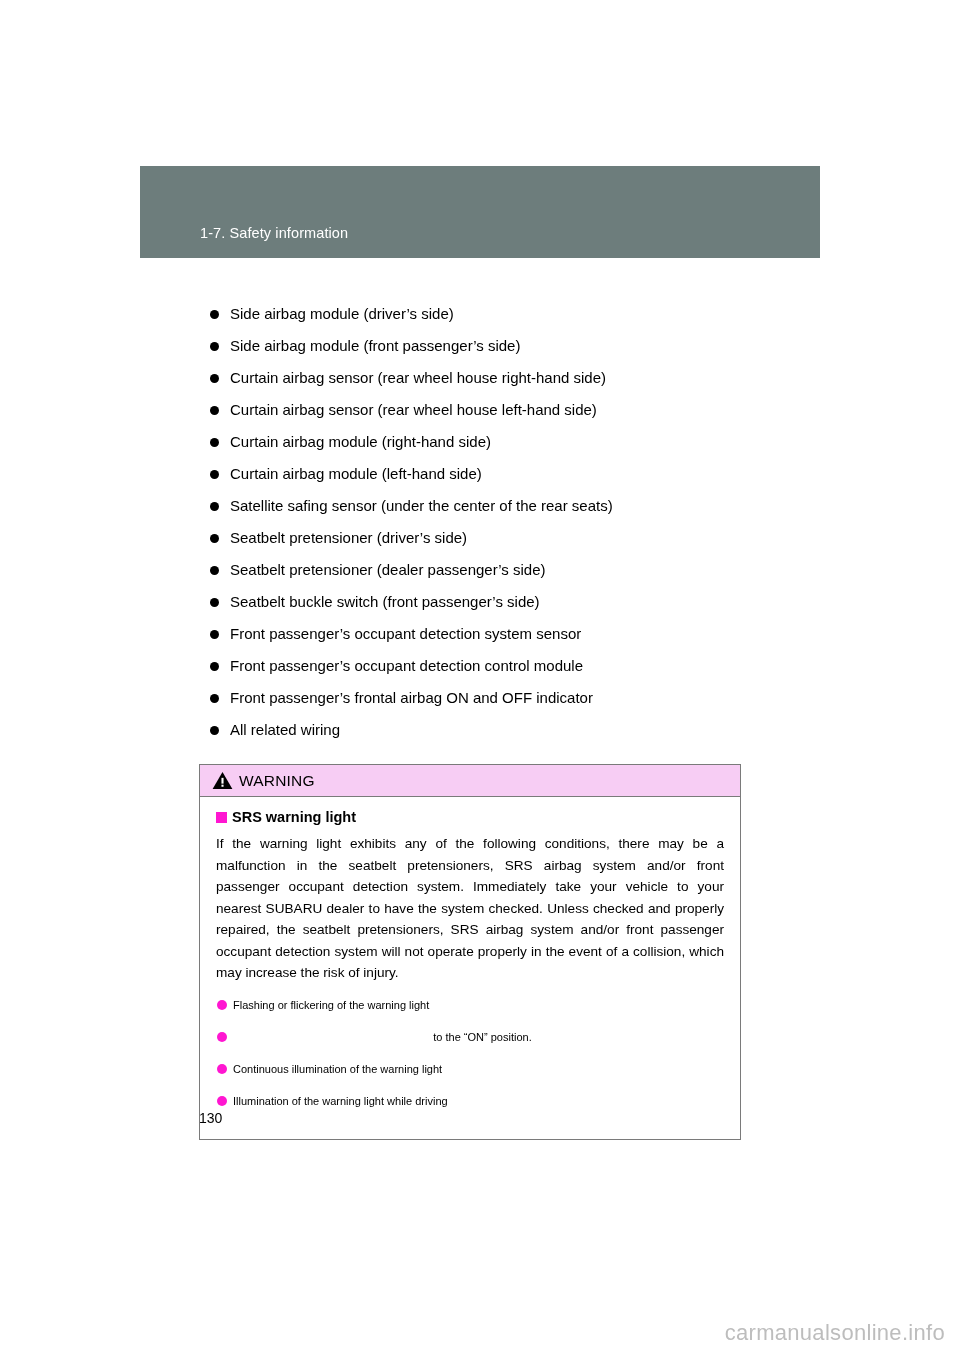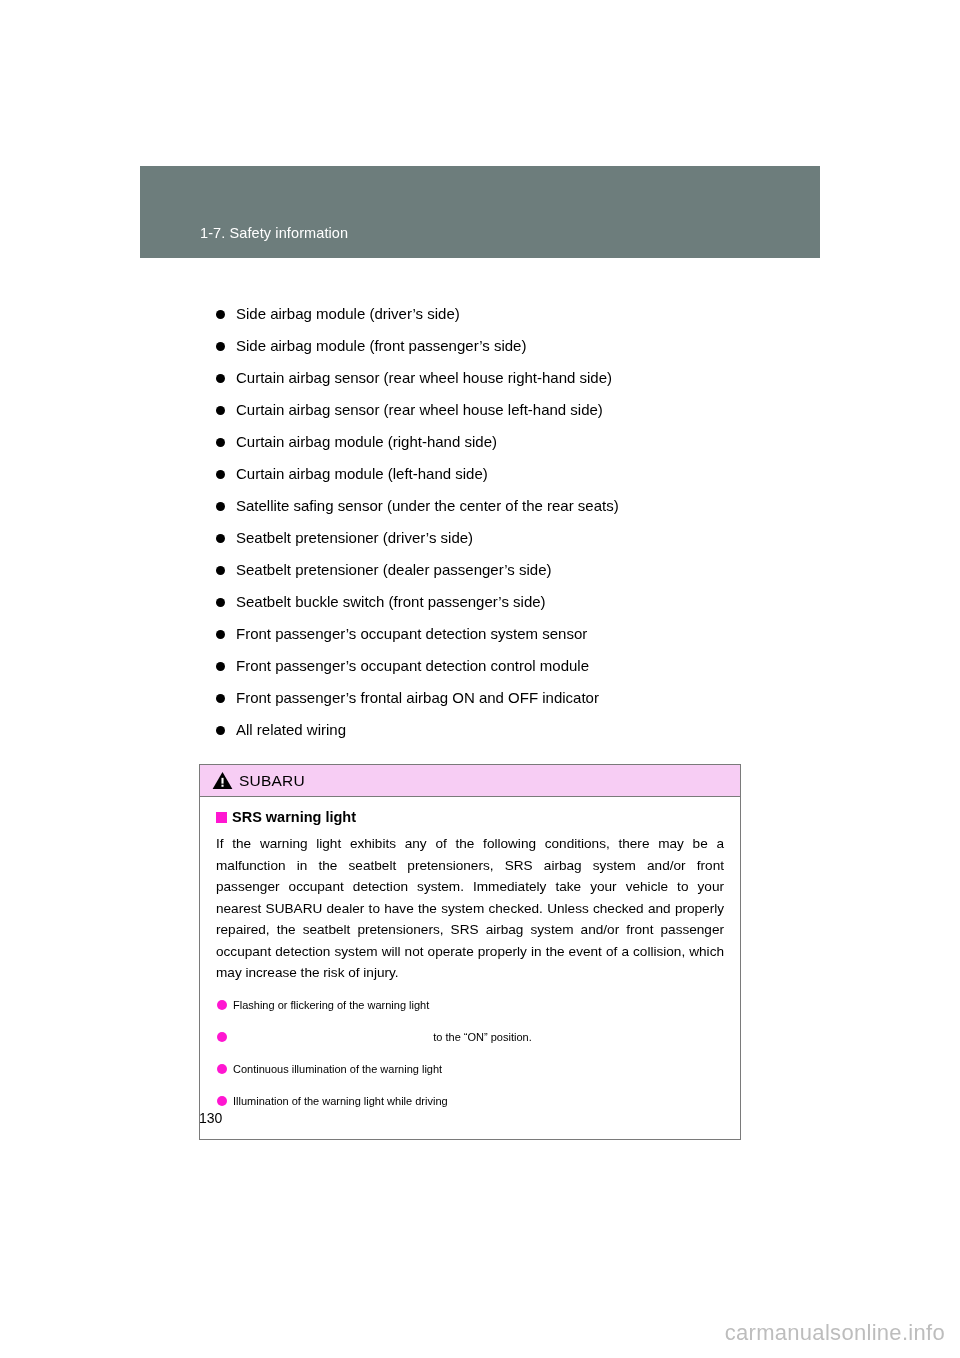--- a/index.html
+++ b/index.html
@@ -32,21 +32,21 @@
     bottom: 17px;
     font-size: 14.5px;
     color: #ffffff;
     letter-spacing: 0.1px;
     white-space: nowrap;
   }
 
   
   .component-list {
     position: absolute;
-    left: 213px;
+    left: 207px;
     top: 298px;
     width: 620px;
   }
   .component-item {
     position: relative;
     padding-left: 23px;
     height: 32px;
     line-height: 32px;
     font-size: 15px;
     white-space: nowrap;
@@ -228,21 +228,21 @@
 </div>
 
 <div class="warning-box">
 
   <div class="warning-header">
     <svg class="warn-triangle" viewBox="0 0 22 20">
       <polygon points="11,1 21.4,19 0.6,19" fill="#000000"></polygon>
       <rect x="9.9" y="7.2" width="2.2" height="6.1" fill="#ffffff"></rect>
       <rect x="9.9" y="14.4" width="2.2" height="2.2" fill="#ffffff"></rect>
     </svg>
-    <span class="warning-header-label">SUBARU</span>
+    <span class="warning-header-label">WARNING</span>
   </div>
 
   <div class="warning-body">
 
     <div class="srs-heading">
       <span class="square"></span>
       <span>SRS warning light</span>
     </div>
 
     <p class="warning-paragraph">If the warning light exhibits any of the following conditions, there may be a malfunction in the seatbelt pretensioners, SRS airbag system and/or front passenger occupant detection system. Immediately take your vehicle to your nearest SUBARU dealer to have the system checked. Unless checked and properly repaired, the seatbelt pretensioners, SRS airbag system and/or front passenger occupant detection system will not operate properly in the event of a collision, which may increase the risk of injury.</p>

